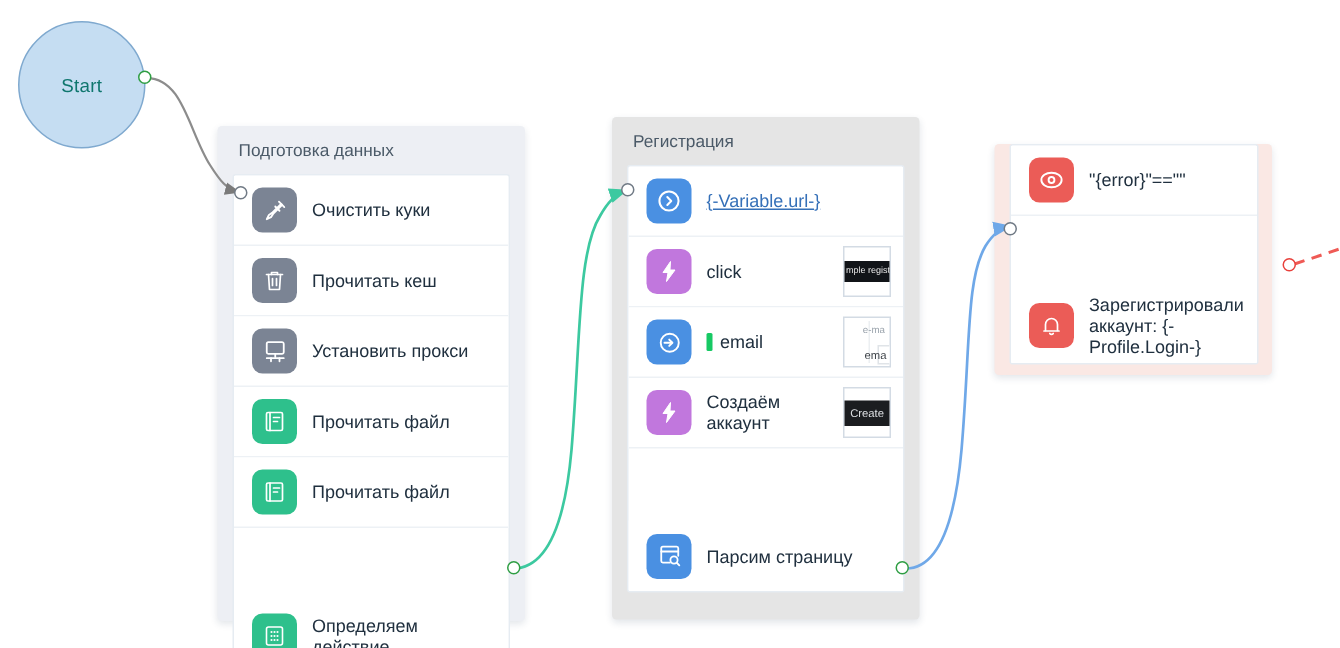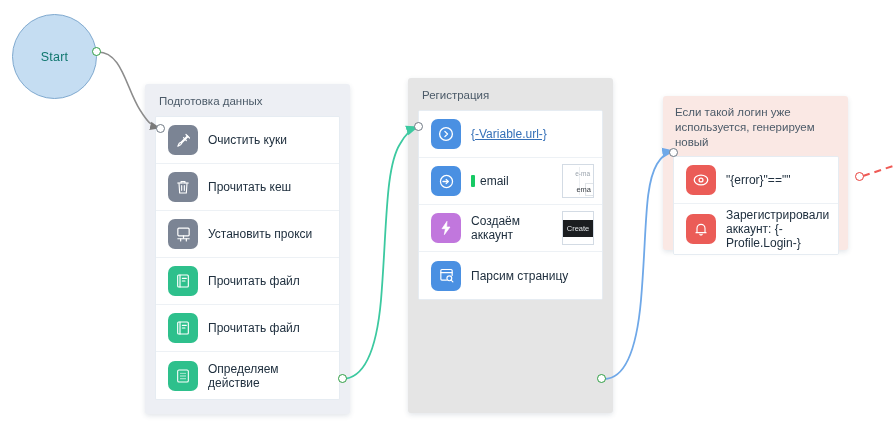--- a/index.html
+++ b/index.html
@@ -70,21 +70,21 @@
   
   .row {
     display: flex;
     align-items: center;
     min-height: 47px;
     padding: 4px 6px 4px 12px;
     border-bottom: 1px solid #edf1f5;
     position: relative;
     background: #ffffff;
   }
-  .row:last-child { border-bottom: none; }
+  .row:last-child { border-bottom: none; margin-top: 48px; }
 
   .ico {
     width: 30px; height: 30px;
     border-radius: 7px;
     flex: 0 0 30px;
     display: flex; align-items: center; justify-content: center;
     margin-right: 10px;
   }
   .ico svg { display: block; }
 
@@ -290,20 +290,31 @@
       <div class="row">
         <span class="ico" style="background:#4a90e2">
           <svg width="18" height="18" viewBox="0 0 24 24" fill="none" stroke="#ffffff" stroke-width="1.8" stroke-linecap="round" stroke-linejoin="round">
             <circle cx="12" cy="12" r="8.5"></circle>
             <path d="M10.5 8.5 L14 12 L10.5 15.5"></path>
           </svg>
         </span>
         <span class="row-label link">{-Variable.url-}</span>
       </div>
 
+      <div class="row">
+        <span class="ico" style="background:#c177dd">
+          <svg width="16" height="16" viewBox="0 0 24 24" fill="#ffffff" stroke="#ffffff" stroke-width="1" stroke-linejoin="round">
+            <path d="M13.5 2 L6 13 H11 L9.5 22 L18 10.5 H13 z"></path>
+          </svg>
+        </span>
+        <span class="row-label">click</span>
+        <span class="thumb thumb-click">
+          <span class="band">mple registrati</span>
+        </span>
+      </div>
 
       <div class="row">
         <span class="ico" style="background:#4a90e2">
           <svg width="17" height="17" viewBox="0 0 24 24" fill="none" stroke="#ffffff" stroke-width="1.8" stroke-linecap="round" stroke-linejoin="round">
             <circle cx="12" cy="12" r="8.5"></circle>
             <path d="M7 12 H14"></path>
             <path d="M11.5 9 L14.5 12 L11.5 15"></path>
           </svg>
         </span>
         <span class="row-label"><span class="cbar" style="background:#17c964"></span><span>email</span></span>
@@ -340,23 +351,20 @@
         </span>
         <span class="row-label">Парсим страницу</span>
       </div>
 
     </div>
   </div>
   <div class="port grey" style="left:414px; top:122px;"></div>
   <div class="port green" style="left:597px; top:374px;"></div>
 
   <div class="group" id="group-err">
-    <div class="group-title">Если такой логин уже
-используется, генерируем
-новый</div>
     <div class="group-body">
 
       <div class="row">
         <span class="ico" style="background:#eb5c57">
           <svg width="18" height="18" viewBox="0 0 24 24" fill="none" stroke="#ffffff" stroke-width="1.7" stroke-linecap="round" stroke-linejoin="round">
             <ellipse cx="12" cy="12" rx="9" ry="6.5"></ellipse>
             <circle cx="12" cy="12" r="2.6"></circle>
           </svg>
         </span>
         <span class="row-label">"{error}"==""</span>

